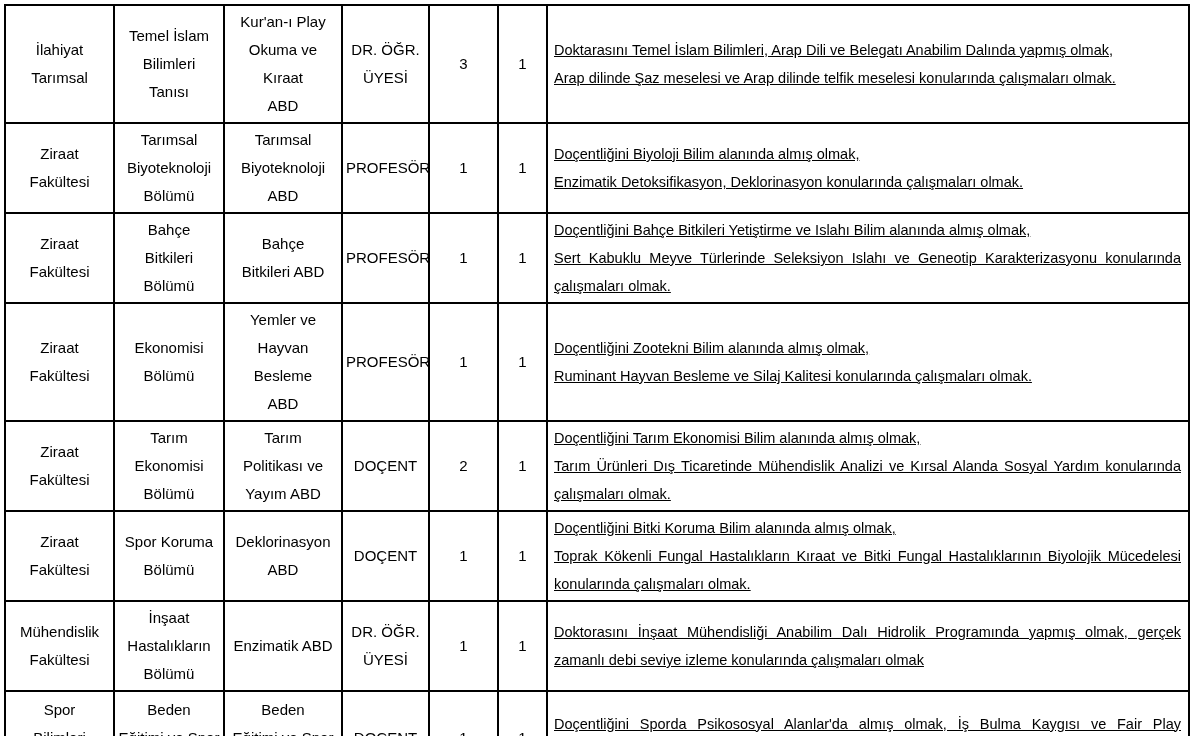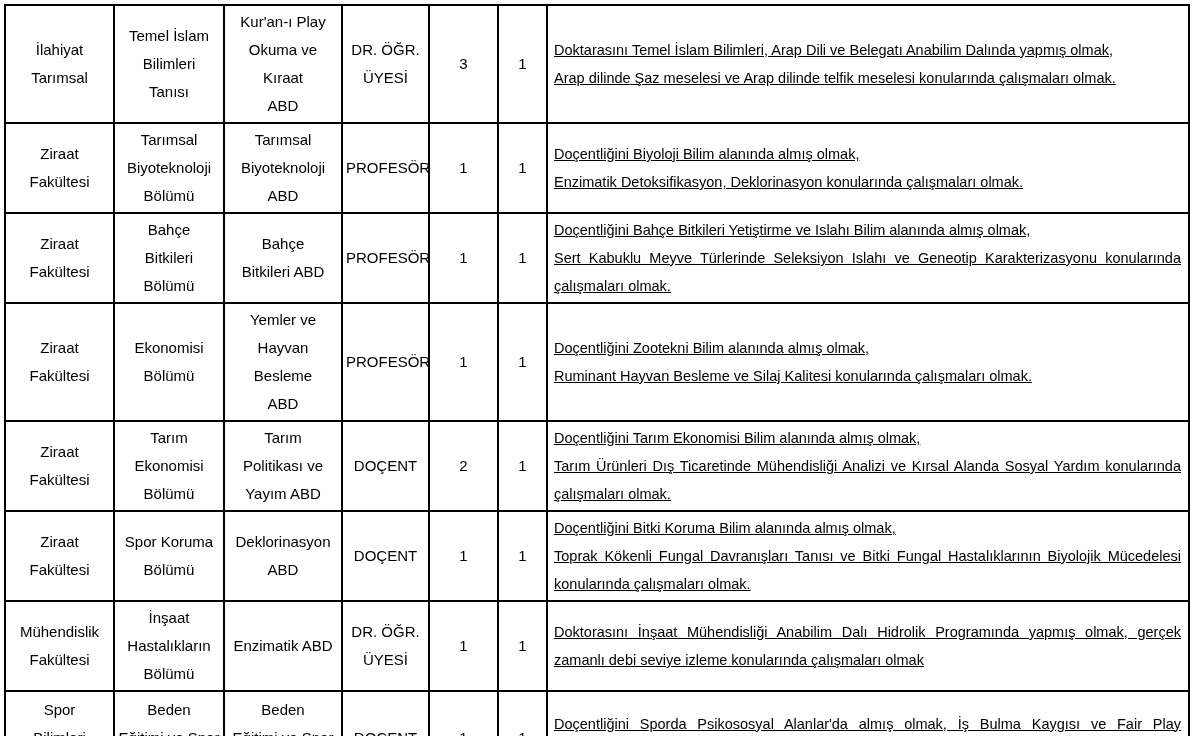--- a/index.html
+++ b/index.html
@@ -146,37 +146,37 @@
 Ekonomisi
 Bölümü</td>
     <td class="center">Tarım
 Politikası ve
 Yayım ABD</td>
     <td class="center">DOÇENT</td>
     <td class="center">2</td>
     <td class="center">1</td>
     <td class="desc">
       <div class="desc-text">Doçentliğini Tarım Ekonomisi Bilim alanında almış olmak,
-Tarım Ürünleri Dış Ticaretinde Mühendisliği Analizi ve Kırsal Alanda Sosyal Yardım konularında çalışmaları olmak.</div>
+Tarım Ürünleri Dış Ticaretinde Mühendislik Analizi ve Kırsal Alanda Sosyal Yardım konularında çalışmaları olmak.</div>
     </td>
   </tr>
 
   <tr>
     <td class="center">Ziraat
 Fakültesi</td>
     <td class="center">Spor Koruma
 Bölümü</td>
     <td class="center">Deklorinasyon
 ABD</td>
     <td class="center">DOÇENT</td>
     <td class="center">1</td>
     <td class="center">1</td>
     <td class="desc">
       <div class="desc-text">Doçentliğini Bitki Koruma Bilim alanında almış olmak,
-Toprak Kökenli Fungal Davranışları Tanısı ve Bitki Fungal Hastalıklarının Biyolojik Mücedelesi konularında çalışmaları olmak.</div>
+Toprak Kökenli Fungal Hastalıkların Kıraat ve Bitki Fungal Hastalıklarının Biyolojik Mücedelesi konularında çalışmaları olmak.</div>
     </td>
   </tr>
 
   <tr>
     <td class="center">Mühendislik
 Fakültesi</td>
     <td class="center">İnşaat
 Hastalıkların
 Bölümü</td>
     <td class="center">Enzimatik ABD</td>

